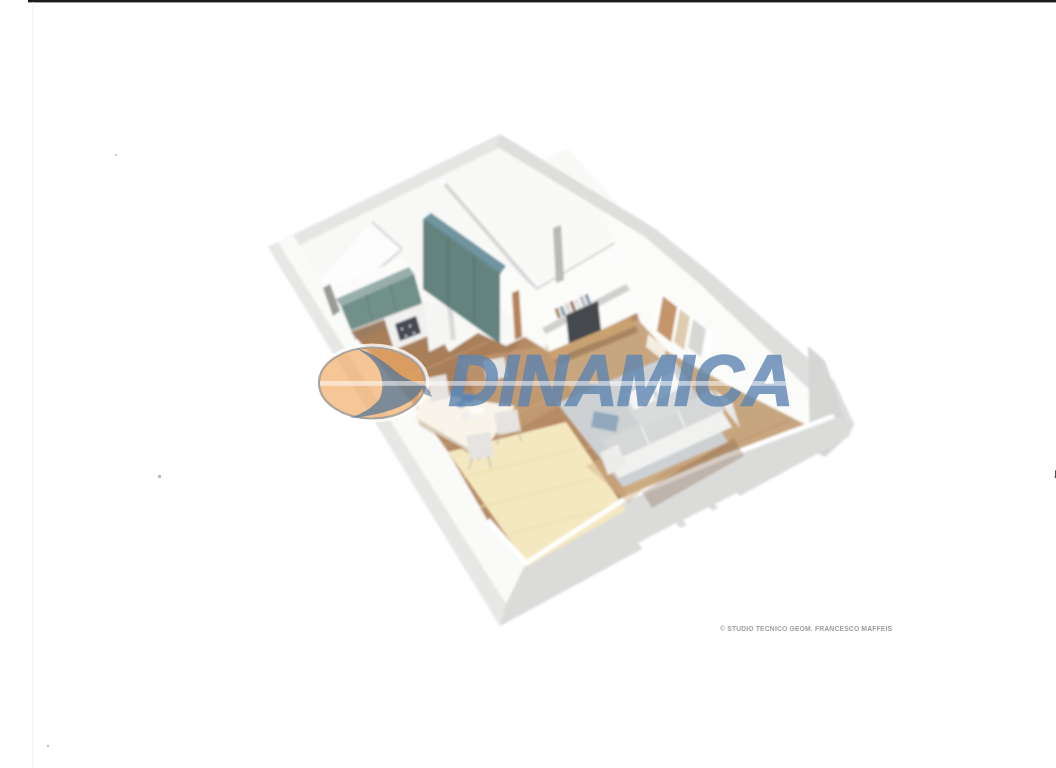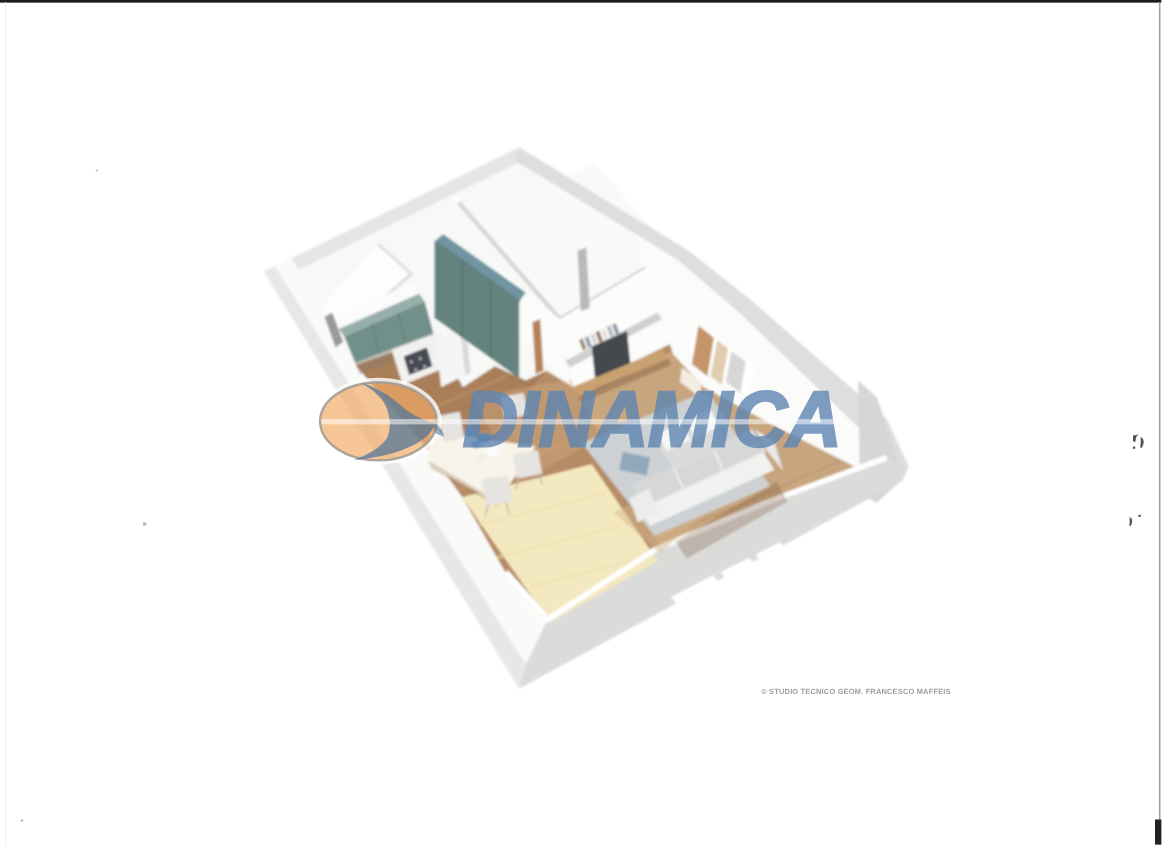--- a/index.html
+++ b/index.html
@@ -1,16 +1,16 @@
 <!DOCTYPE html>
 <html><head>
 <meta charset="utf-8">
 <style>
   html,body{margin:0;padding:0;background:#ffffff;width:1056px;height:768px;overflow:hidden;}
-  .page{position:relative;width:1020px;height:768px;font-family:"Liberation Sans",sans-serif;}
+  .page{position:relative;width:1020px;height:768px;font-family:"Liberation Sans",sans-serif;margin-left:28px;}
   svg{position:absolute;left:0;top:0;}
 </style>
 </head>
 <body>
 <div class="page">
 <svg width="1056" height="768" viewBox="0 0 1056 768">
   <defs>
     <filter id="soft1" x="-3%" y="-3%" width="106%" height="106%">
           <feGaussianBlur stdDeviation="0.8"></feGaussianBlur>
         </filter>

